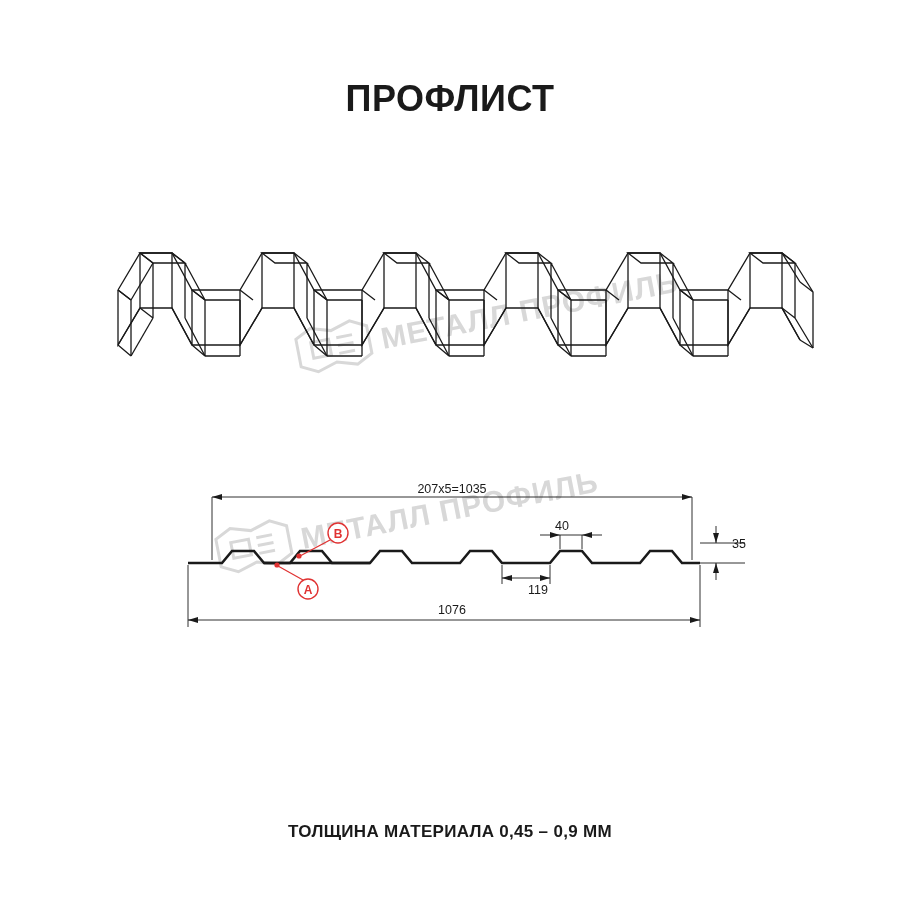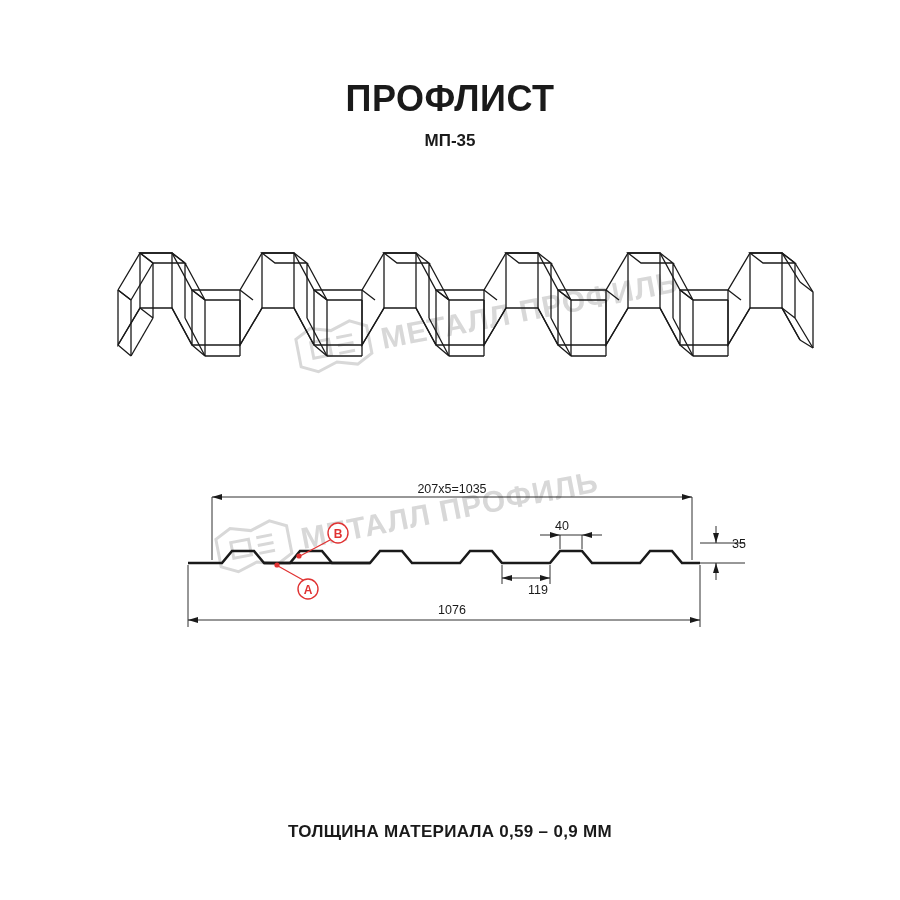--- a/index.html
+++ b/index.html
@@ -60,21 +60,20 @@
   svg text {
     font-family: "Liberation Sans", sans-serif;
   }
 </style>
 </head>
 <body>
 
 <div class="page">
 
   <div class="title">ПРОФЛИСТ</div>
-  <div class="subtitle">МП-35</div>
 
   <svg class="drawing" width="900" height="900" viewBox="0 0 900 900">
 
     <g opacity="1">
       <g transform="translate(292,330) rotate(-11)">
 
         <g fill="none" stroke="#d8d8d8" stroke-width="3">
           <path d="M2,38 L2,10 L18,2 L38,8 L58,2 L74,10 L74,38 L58,46 L38,40 L18,46 Z"></path>
           <rect x="16" y="16" width="18" height="16"></rect>
           <path d="M42,16 h16 M42,24 h16 M42,32 h16"></path>
@@ -230,14 +229,14 @@
       <g>
         <circle cx="308" cy="589" r="10" fill="#ffffff" stroke="#e03232" stroke-width="1.4"></circle>
         <text x="308" y="594" text-anchor="middle" font-size="12" fill="#e03232" font-weight="bold">A</text>
         <line x1="303" y1="580" x2="278" y2="566" stroke="#e03232" stroke-width="1.2"></line>
         <circle cx="277" cy="565" r="2.6" fill="#e03232"></circle>
       </g>
 
     </g>
   </svg>
 
-  <div class="footer-note">ТОЛЩИНА МАТЕРИАЛА 0,59 – 0,9 ММ</div>
+  <div class="footer-note">ТОЛЩИНА МАТЕРИАЛА 0,45 – 0,9 ММ</div>
 </div>
 
 </body></html>

